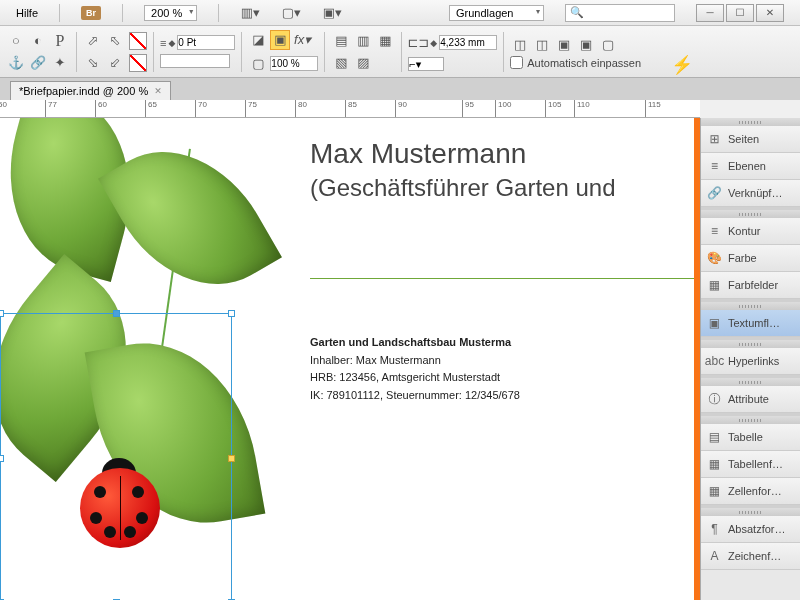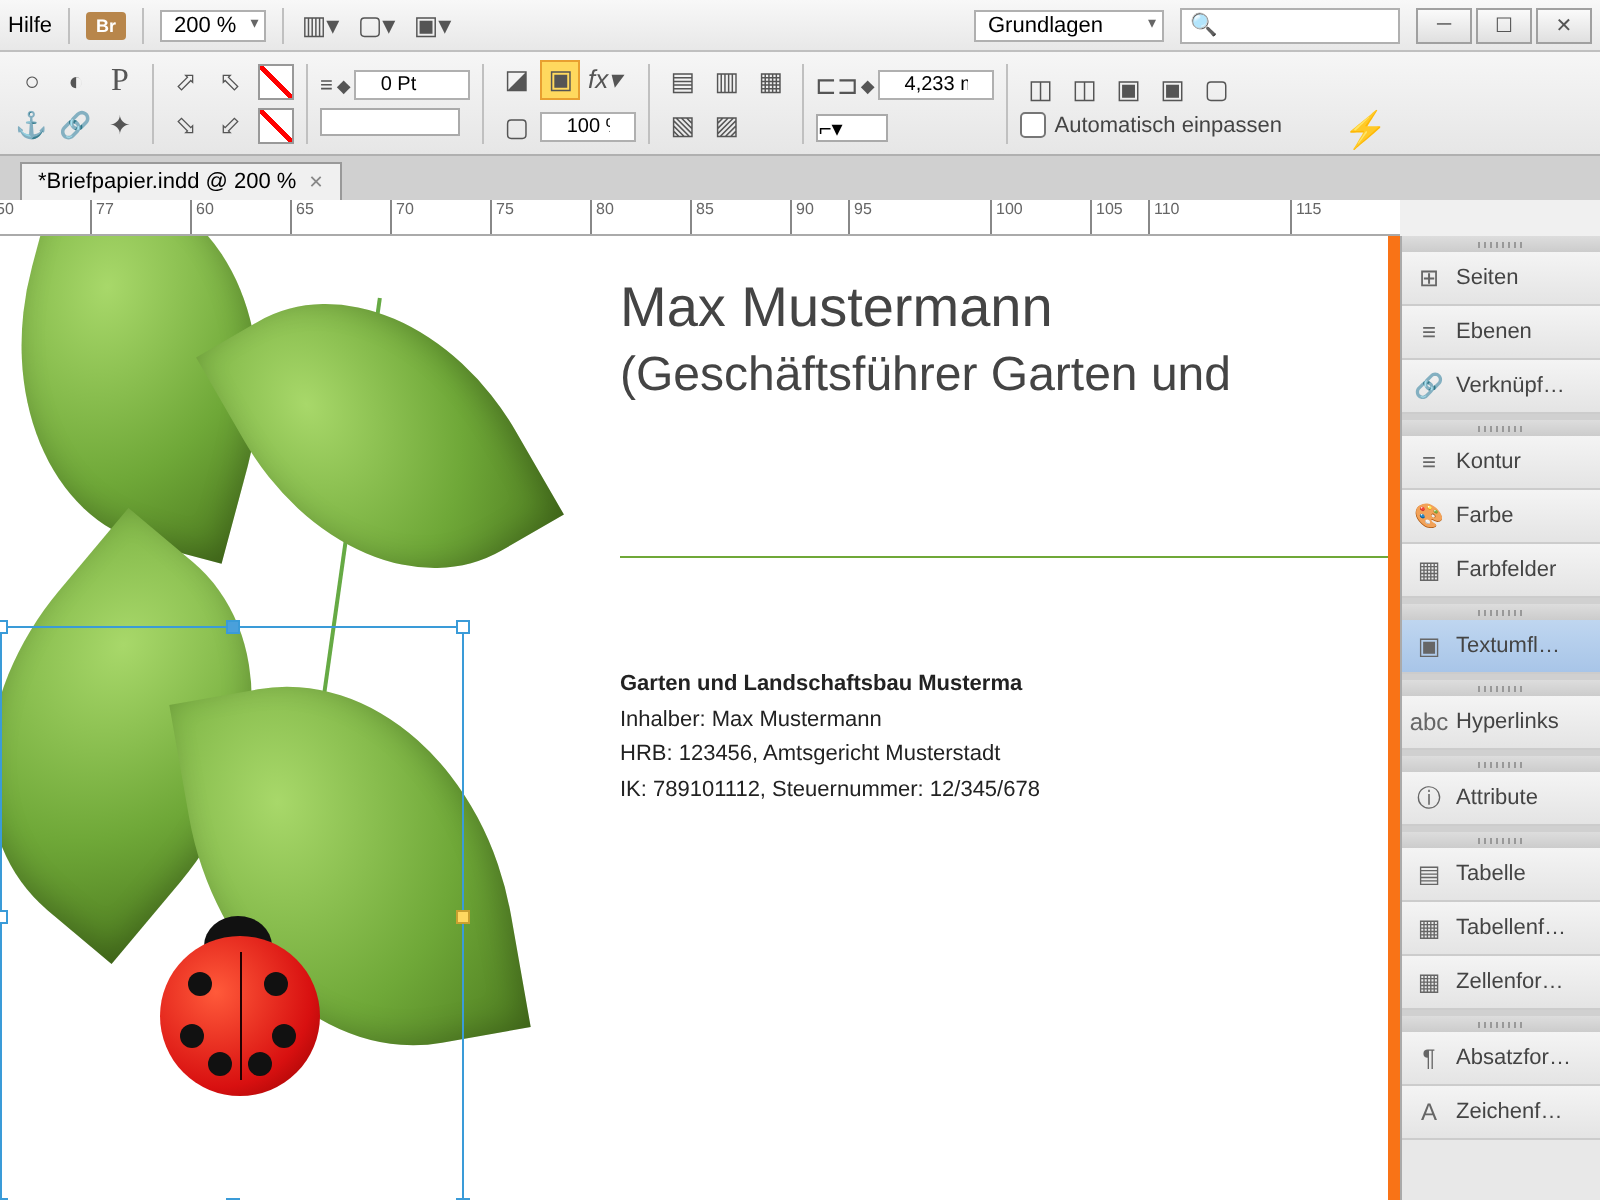--- a/index.html
+++ b/index.html
@@ -1,30 +1,30 @@
 <!DOCTYPE html>
 <html><head>
 <meta charset="utf-8">
 <style>
 *{margin:0;padding:0;box-sizing:border-box;font-family:"Segoe UI",Tahoma,sans-serif;font-size:11px;user-select:none}
 body{width:800px;height:600px;background:#f0f0f0;overflow:hidden;position:relative}
-.menubar{height:26px;background:linear-gradient(#f8f8f8,#e8e8e8);border-bottom:1px solid #c0c0c0;display:flex;align-items:center;padding:0 4px;gap:8px}
+.menubar{height:26px;background:linear-gradient(#f8f8f8,#e8e8e8);border-bottom:1px solid #c0c0c0;display:flex;align-items:center;padding:0 16px;gap:21px}
 .menubar .sep{width:1px;height:18px;background:#c0c0c0}
 .zoom-sel{border:1px solid #b0b0b0;background:#fff;padding:1px 14px 1px 6px;position:relative}
 .zoom-sel::after{content:"▾";position:absolute;right:3px;font-size:8px;color:#666}
 .workspace-sel{border:1px solid #b0b0b0;background:#fff;padding:1px 14px 1px 6px;position:relative;width:95px}
 .workspace-sel::after{content:"▾";position:absolute;right:3px;font-size:8px;color:#666}
 .search{border:1px solid #b0b0b0;background:#fff;width:110px;height:18px;display:flex;align-items:center;padding:0 4px;color:#999}
 .winbtns{margin-left:auto;display:flex;gap:2px}
 .winbtn{width:28px;height:18px;border:1px solid #a0a0a0;background:linear-gradient(#fafafa,#e0e0e0);display:flex;align-items:center;justify-content:center;font-size:10px;color:#555}
 .ctrlbar{height:52px;background:linear-gradient(#f6f6f6,#e6e6e6);border-bottom:1px solid #b0b0b0;display:flex;align-items:center;padding:2px 6px;gap:4px;flex-wrap:wrap}
 .tb-icon{width:20px;height:20px;border:1px solid transparent;display:flex;align-items:center;justify-content:center;color:#555;font-size:13px}
 .hl{background:#ffd95e;border:1px solid #e8a030}
 .red-diag{width:18px;height:18px;border:1px solid #999;background:linear-gradient(to top right,transparent 44%,red 44%,red 56%,transparent 56%) #fff}
-.input-sm{border:1px solid #b0b0b0;background:#fff;padding:1px 12px;width:58px;font-size:10px}
+.input-sm{border:1px solid #b0b0b0;background:#fff;padding:1px 0;width:58px;font-size:10px}
 .vsep{width:1px;height:40px;background:#c0c0c0;margin:0 2px}
 .chk{display:flex;align-items:center;gap:4px;color:#444}
 .tabbar{height:22px;background:#d0d0d0;display:flex;align-items:flex-end;padding-left:10px}
 .doctab{background:#f0f0f0;border:1px solid #999;border-bottom:none;padding:3px 8px;font-size:10px;display:flex;gap:6px;align-items:center}
 .doctab .x{color:#888;font-size:9px}
 .ruler-h{height:18px;background:#fff;border-bottom:1px solid #aaa;position:relative;margin-right:100px;overflow:hidden}
 .ruler-h .tick{position:absolute;top:0;height:18px;border-left:1px solid #888;font-size:8px;color:#666;padding-left:2px}
 .workspace{display:flex;height:calc(600px - 26px - 52px - 22px - 18px)}
 .canvas{flex:1;background:#fff;position:relative;overflow:hidden;border-right:6px solid #f97316}
 .leaves{position:absolute;left:0;top:0;width:300px;height:480px}
@@ -184,21 +184,21 @@
 <div class="ruler-h" id="rulerH">
     <div class="tick" style="left: -5px;">50</div>
     <div class="tick" style="left: 45px;">77</div>
     <div class="tick" style="left: 95px;">60</div>
     <div class="tick" style="left: 145px;">65</div>
     <div class="tick" style="left: 195px;">70</div>
     <div class="tick" style="left: 245px;">75</div>
     <div class="tick" style="left: 295px;">80</div>
     <div class="tick" style="left: 345px;">85</div>
     <div class="tick" style="left: 395px;">90</div>
-    <div class="tick" style="left: 424px;">95</div>
+    <div class="tick" style="left: 462px;">95</div>
     <div class="tick" style="left: 495px;">100</div>
     <div class="tick" style="left: 545px;">105</div>
     <div class="tick" style="left: 574px;">110</div>
     <div class="tick" style="left: 645px;">115</div>
   </div>
 
 <div class="workspace">
   <div class="canvas">
     <div class="leaves">
       <div class="stem"></div>

